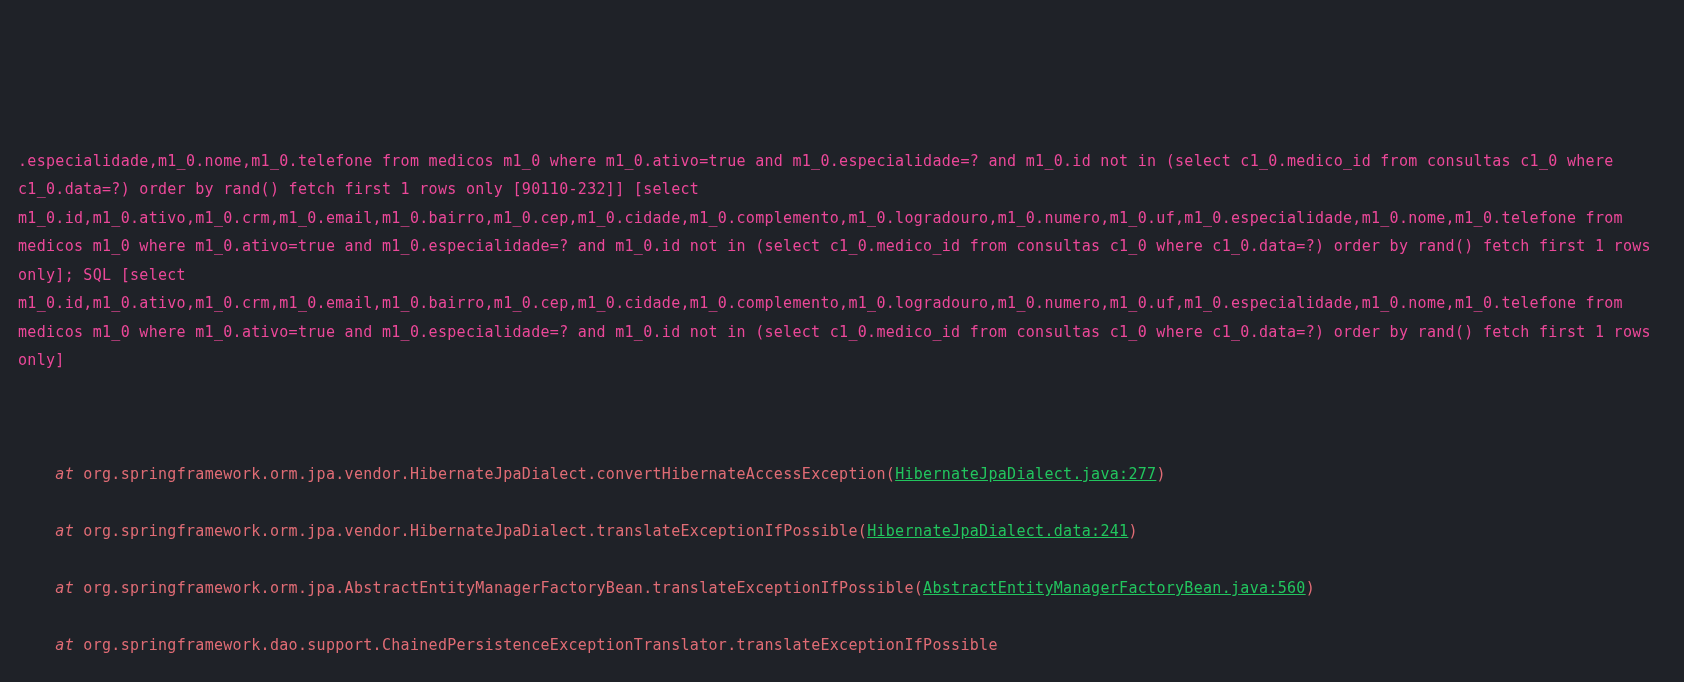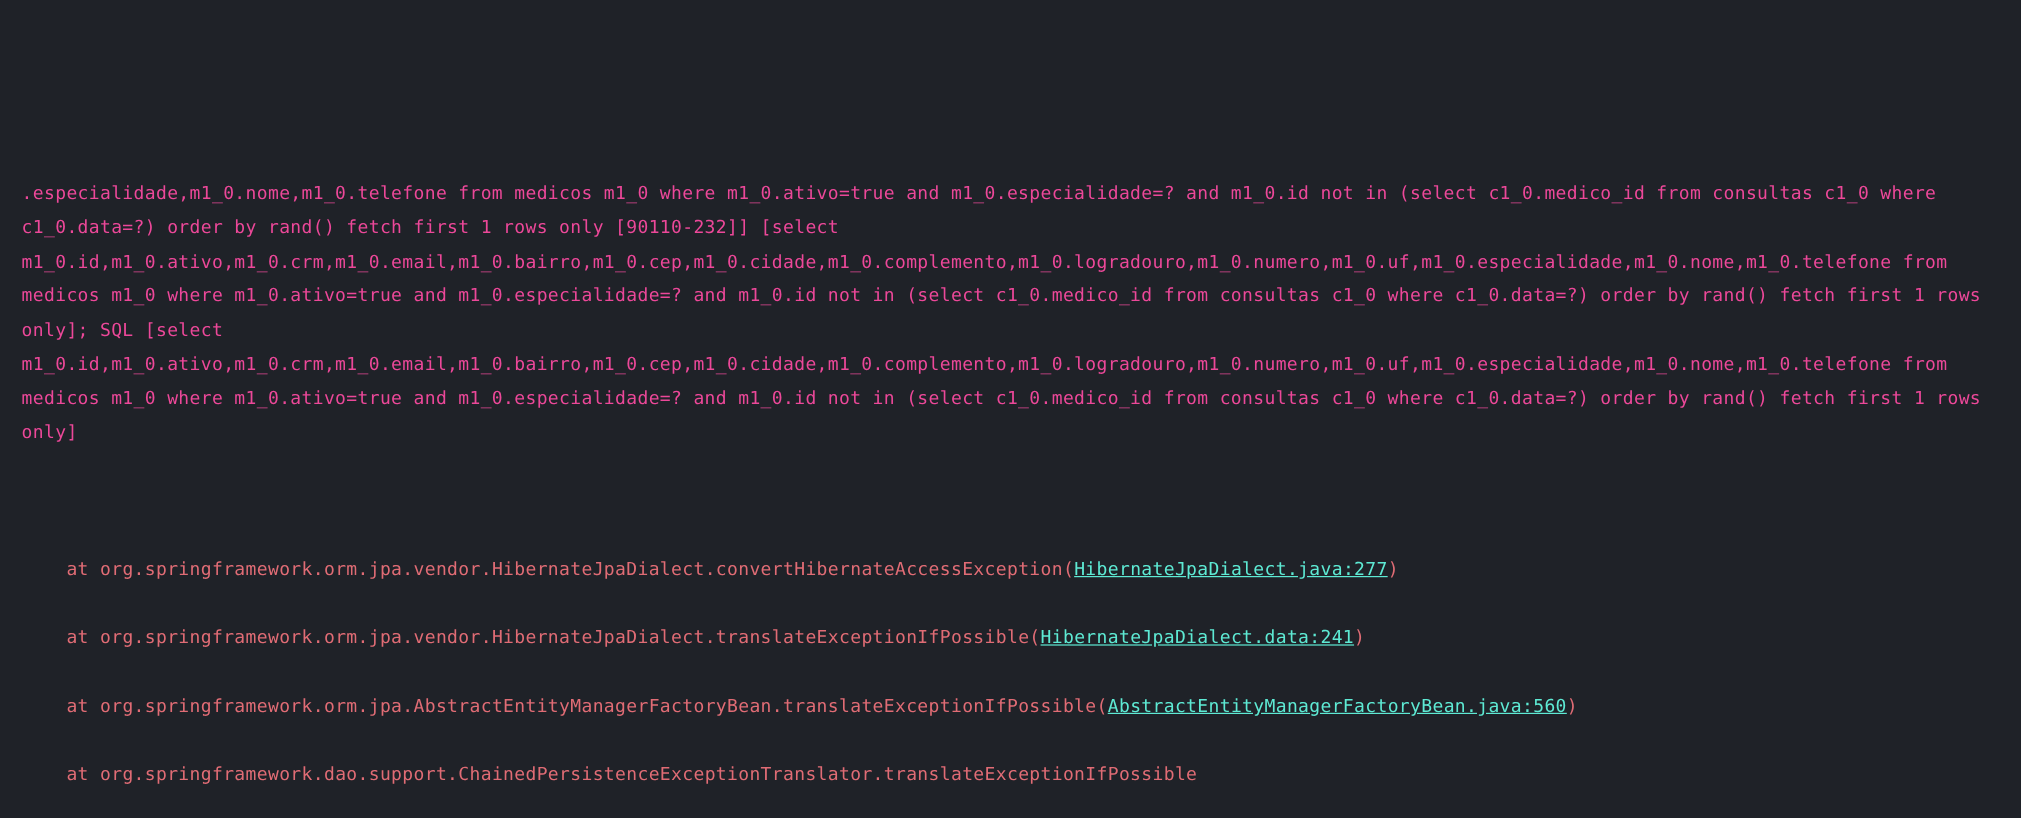--- a/index.html
+++ b/index.html
@@ -24,23 +24,24 @@
     .error-msg {
       color: #ec4899;
     }
     .trace-line {
       color: #e06c75;
       padding-left: 36px;
       text-indent: -36px;
     }
     .at-prefix {
       color: #e06c75;
+      font-style: italic;
     }
     .link {
-      color: #5eead4;
+      color: #22c55e;
       text-decoration: underline;
       cursor: pointer;
       margin-top: 14px;
     }
     .paren {
       color: #e06c75;
     }
     .blank-line {
       height: 1.9em;
     }

